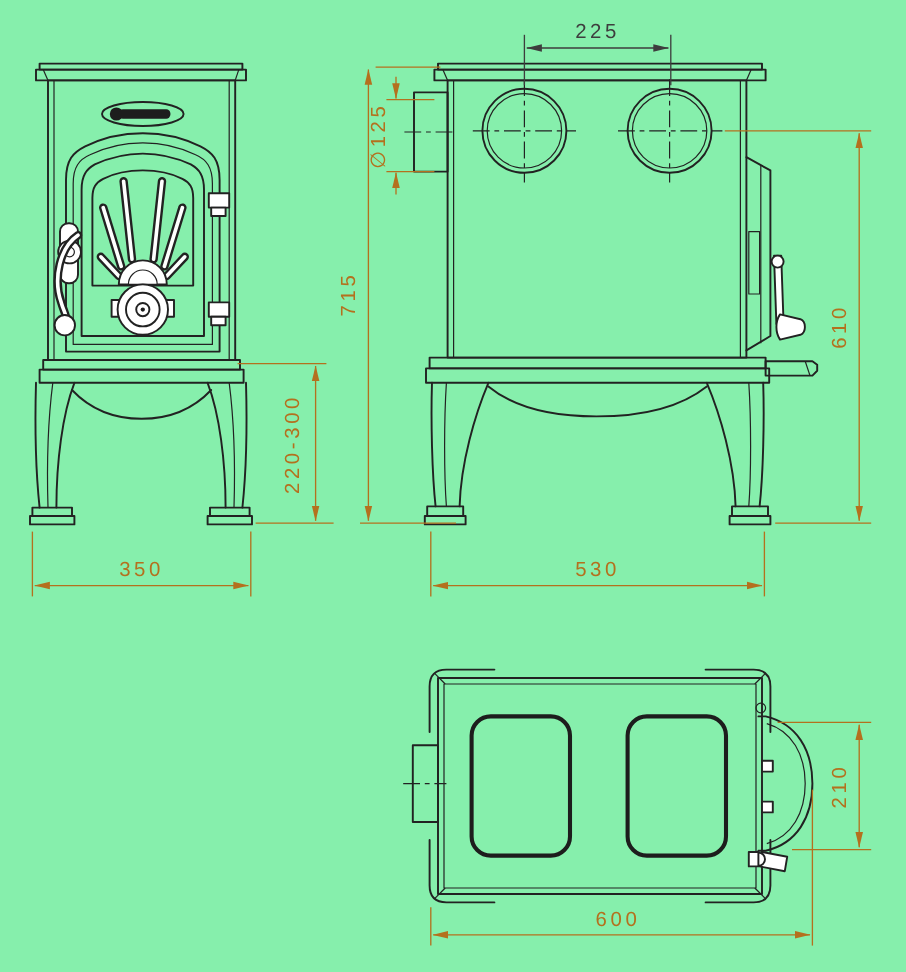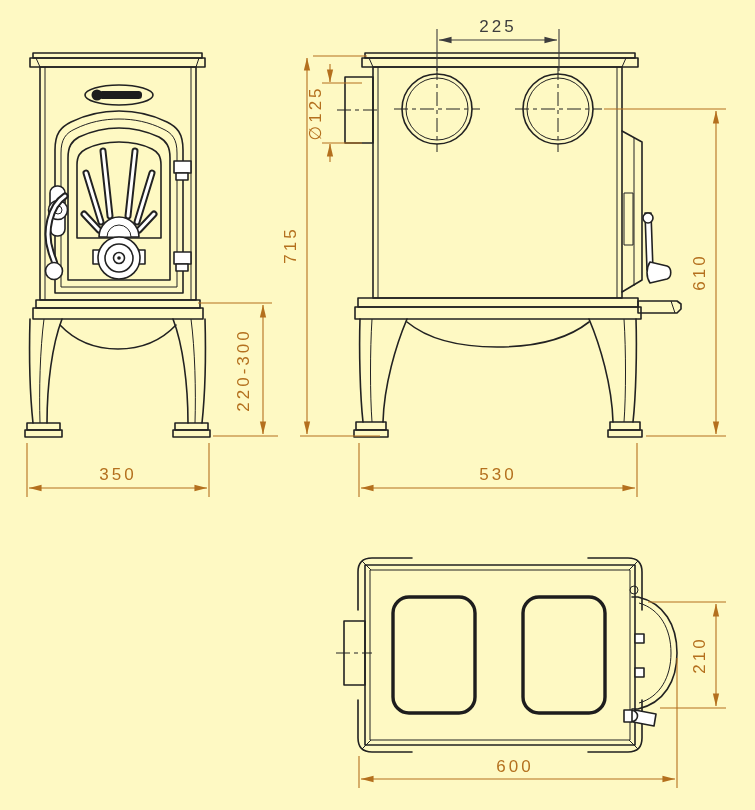--- a/index.html
+++ b/index.html
@@ -1,16 +1,16 @@
 <!DOCTYPE html>
 <html><head>
 <meta charset="utf-8">
 <style>
   html,body{margin:0;padding:0;background:#ffffff;}
-  .stage{position:relative;width:755px;height:810px;background:#fef9c3;overflow:hidden;}
+  .stage{position:relative;width:755px;height:810px;background:#86efac;overflow:hidden;}
   svg{display:block;}
   .ln{stroke:#222;fill:none;stroke-width:1.6;stroke-linejoin:round;stroke-linecap:round;}
   .ln-thin{stroke:#222;fill:none;stroke-width:1;stroke-linejoin:round;}
   .ln-thick{stroke:#1d1d1d;fill:none;stroke-width:3.4;stroke-linejoin:round;}
   .fillw{fill:#fff;}
   .dark{fill:#1d1d1d;stroke:none;}
   .dimO{stroke:#b4701e;stroke-width:1.1;fill:none;}
   .dimD{stroke:#3d3d3d;stroke-width:1.1;fill:none;}
   .ctr{stroke:#222;stroke-width:1;fill:none;stroke-dasharray:14 4 4 4;}
   .dim-label{font-family:"Liberation Sans","DejaVu Sans",sans-serif;font-size:17px;letter-spacing:3px;}

